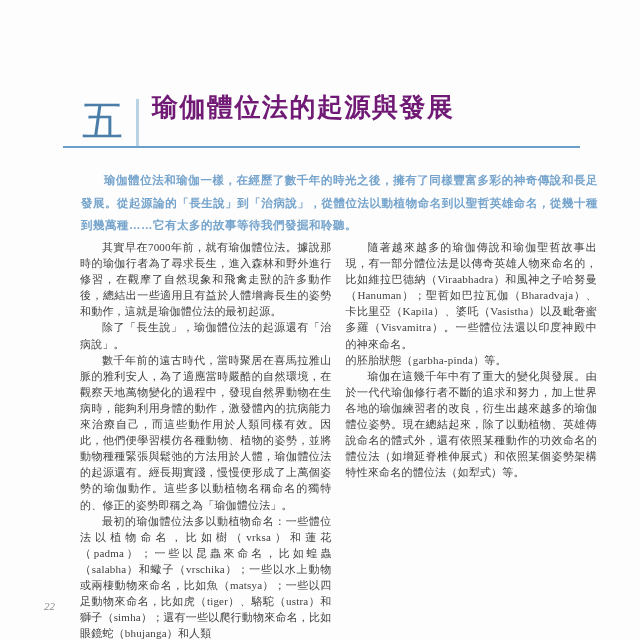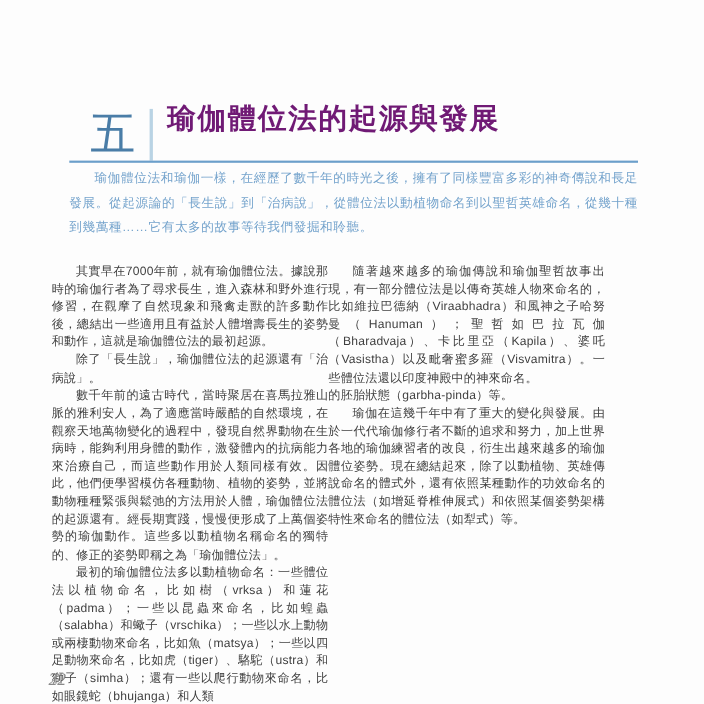--- a/index.html
+++ b/index.html
@@ -59,57 +59,58 @@
   .header-rule {
     position: absolute;
     left: 63px; top: 146px;
     width: 517px; height: 2px;
     background: #6b9fca;
   }
   .intro {
     position: absolute;
     left: 63px; top: 151px;
     width: 517px;
-    margin: 0;
+    margin: 18px;
     font-size: 11.5px;
     line-height: 22.6px;
-    font-weight: 400;
+    font-weight: 700;
     color: #74a3cc;
     text-align: justify;
     text-justify: inter-ideograph;
     text-indent: 2em;
     letter-spacing: 0.5px;
   }
   
   .columns {
     position: absolute;
-    left: 47px; top: 239px;
+    left: 80px; top: 239px;
     width: 517px;
     display: flex;
+    gap: 14px;
+    font-family: Liberation Serif, serif;
   }
   .col { width: 251.5px; }
   .body-par {
     margin: 0;
     font-size: 11px;
     line-height: 16.1px;
     color: #3f3f3f;
     text-align: justify;
     text-justify: inter-ideograph;
     letter-spacing: 0.2px;
   }
   .body-par.indent { text-indent: 2em; }
   
   .page-number {
     position: absolute;
     left: 44px; top: 600px;
     font-family: "Liberation Serif", "DejaVu Serif", serif;
     font-style: italic;
-    font-size: 16px;
+    font-size: 11px;
     color: #8a8a8a;
-    margin-top: 10px;
   }
 </style>
 </head>
 <body>
 
 <div class="page">
 
   <header class="chapter-header">
     <div class="chapter-num">五</div>
     <div class="vbar"></div>

